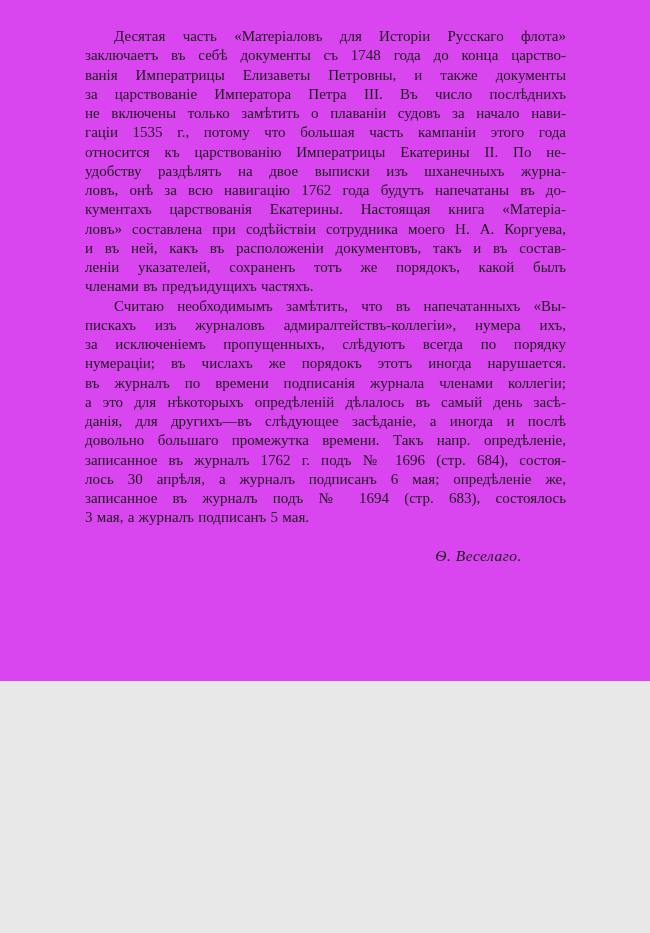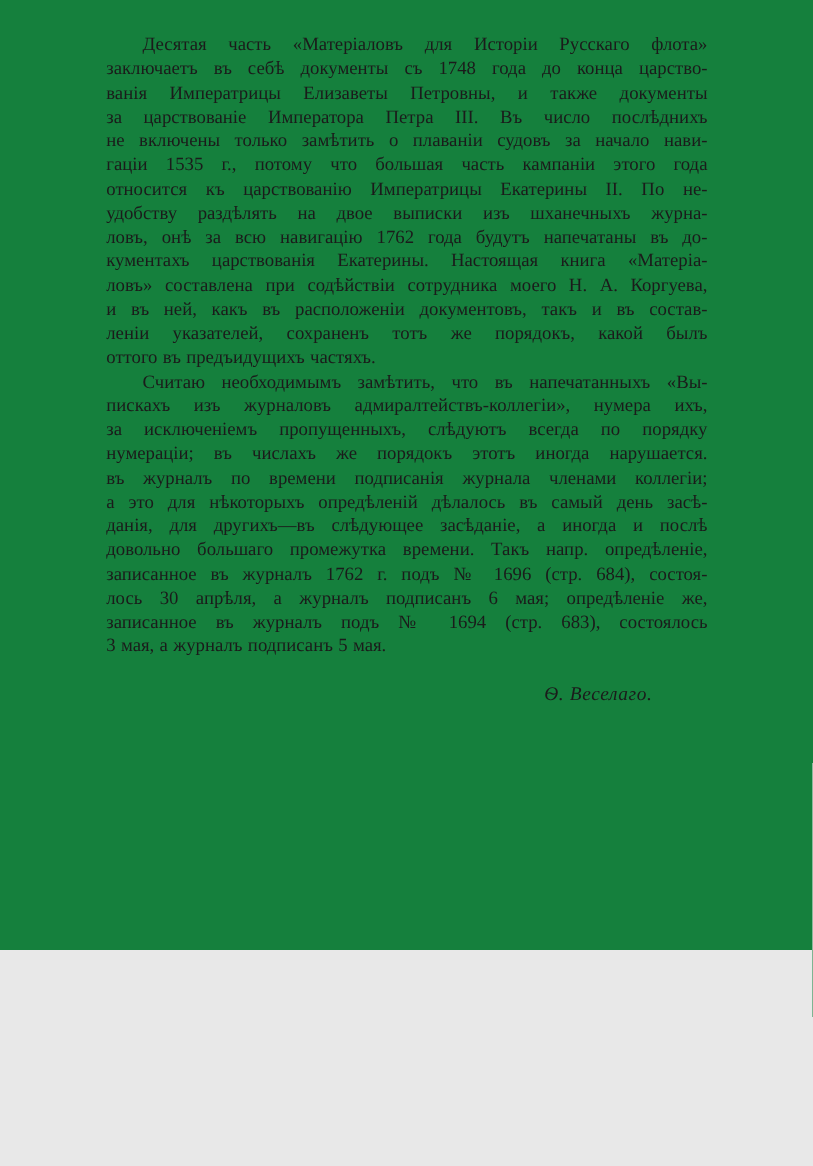--- a/index.html
+++ b/index.html
@@ -3,22 +3,22 @@
 <meta charset="utf-8">
 <style>
   html, body {
     margin: 0;
     padding: 0;
     background: #e8e8e8;
   }
   .page {
     position: relative;
     width: 650px;
-    height: 760px;
-    background: #15803d;
+    height: 681px;
+    background: #d946ef;
     font-family: "Liberation Serif", serif;
     color: #1b1b1b;
     overflow: hidden;
     box-sizing: border-box;
   }
   .text-block {
     position: absolute;
     left: 85px;
     top: 27px;
     width: 481px;
@@ -66,21 +66,21 @@
           <div class="line">за царствованіе Императора Петра III. Въ число послѣднихъ</div>
           <div class="line">не включены только замѣтить о плаваніи судовъ за начало нави-</div>
           <div class="line">гаціи 1535 г., потому что большая часть кампаніи этого года</div>
           <div class="line">относится къ царствованію Императрицы Екатерины II. По не-</div>
           <div class="line">удобству раздѣлять на двое выписки изъ шханечныхъ журна-</div>
           <div class="line">ловъ, онѣ за всю навигацію 1762 года будутъ напечатаны въ до-</div>
           <div class="line">кументахъ царствованія Екатерины. Настоящая книга «Матеріа-</div>
           <div class="line">ловъ» составлена при содѣйствіи сотрудника моего Н. А. Коргуева,</div>
           <div class="line">и въ ней, какъ въ расположеніи документовъ, такъ и въ состав-</div>
           <div class="line">леніи указателей, сохраненъ тотъ же порядокъ, какой былъ</div>
-          <div class="line last">оттого въ предъидущихъ частяхъ.</div>
+          <div class="line last">членами въ предъидущихъ частяхъ.</div>
         </div>
         <div class="paragraph">
           <div class="line first">Считаю необходимымъ замѣтить, что въ напечатанныхъ «Вы-</div>
           <div class="line">пискахъ изъ журналовъ адмиралтействъ-коллегіи», нумера ихъ,</div>
           <div class="line">за исключеніемъ пропущенныхъ, слѣдуютъ всегда по порядку</div>
           <div class="line">нумераціи; въ числахъ же порядокъ этотъ иногда нарушается.</div>
           <div class="line">въ журналъ по времени подписанія журнала членами коллегіи;</div>
           <div class="line">а это для нѣкоторыхъ опредѣленій дѣлалось въ самый день засѣ-</div>
           <div class="line">данія, для другихъ—въ слѣдующее засѣданіе, а иногда и послѣ</div>
           <div class="line">довольно большаго промежутка времени. Такъ напр. опредѣленіе,</div>

